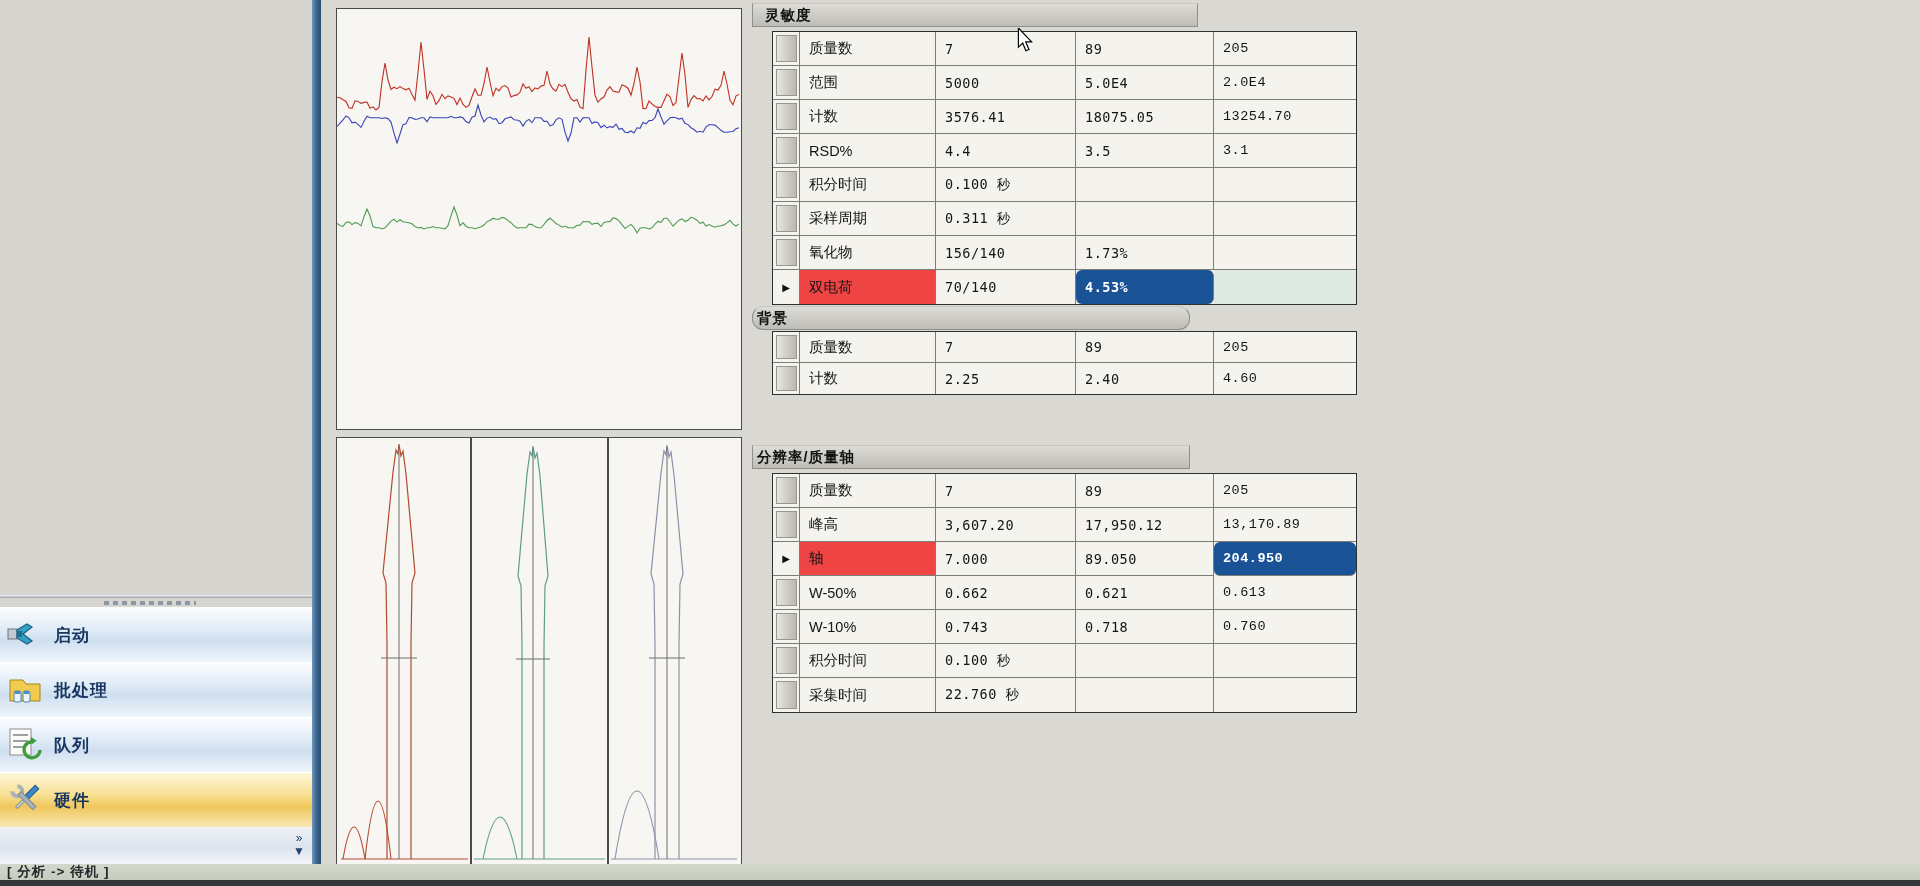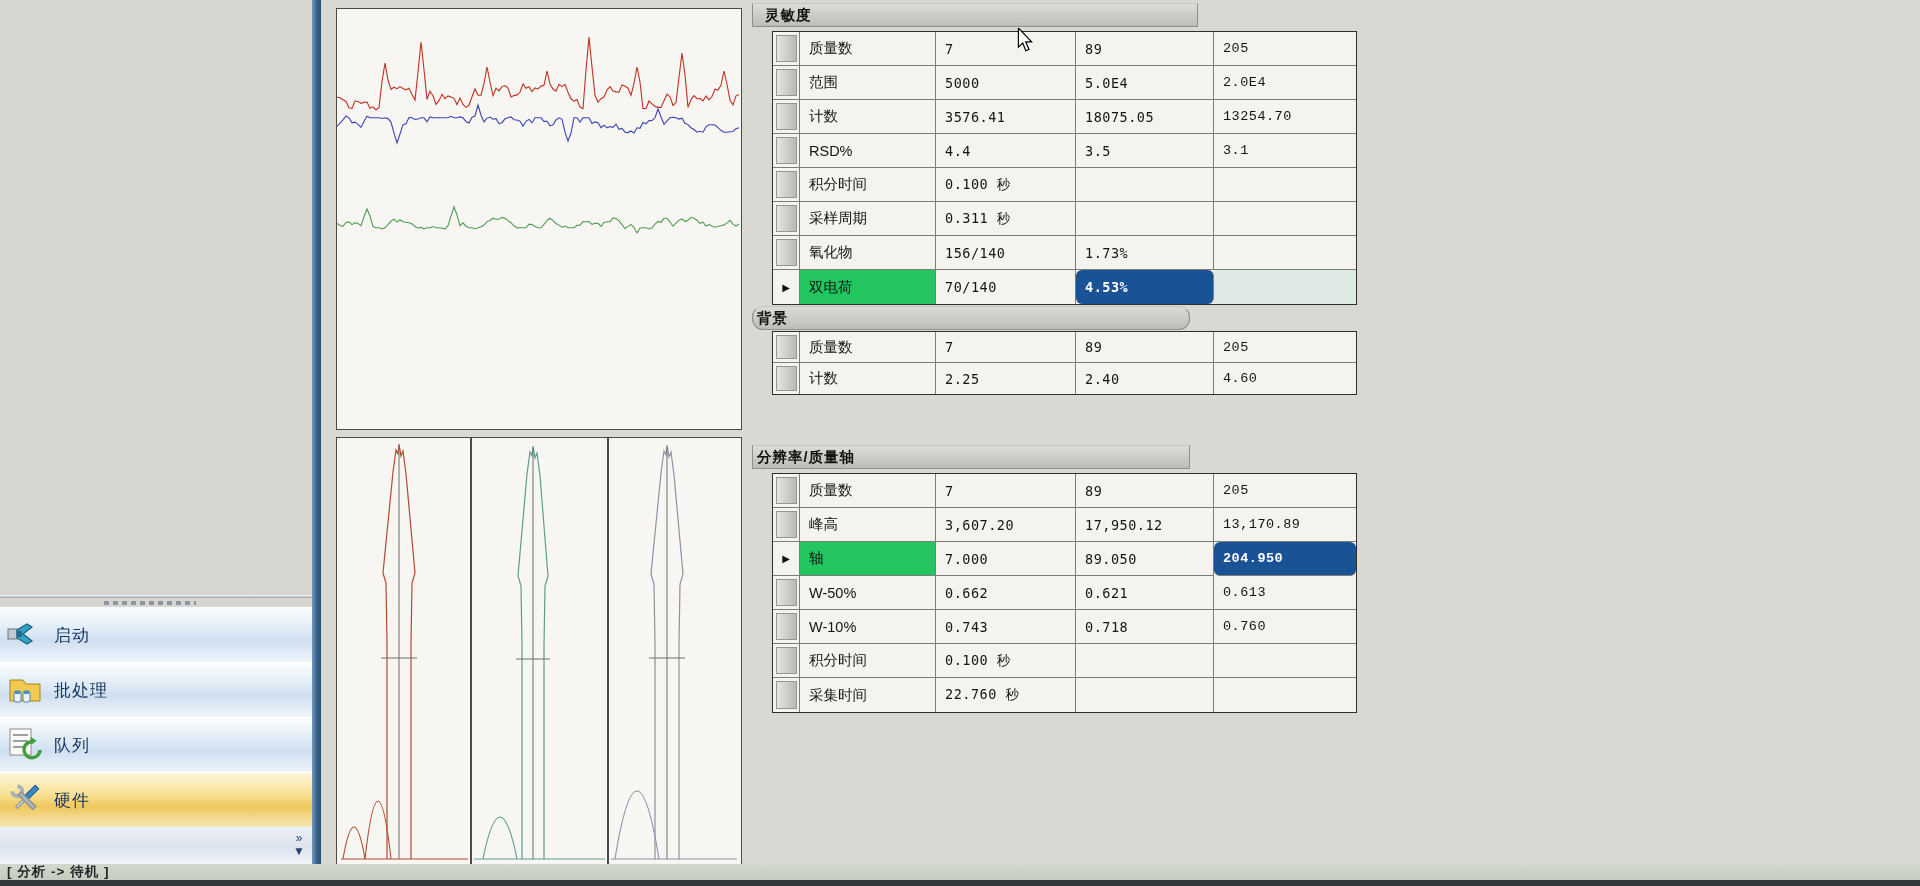--- a/index.html
+++ b/index.html
@@ -11,21 +11,21 @@
     background:linear-gradient(90deg,#7397b8,#35618c 55%,#2a4f74);}
   .panel-top{position:absolute;left:0;width:312px;height:3px;
     background:linear-gradient(180deg,#f8f8f8,#9aa0a8);}
   .grip{position:absolute;height:4px;width:92px;
     background:repeating-linear-gradient(90deg,#8c97a6 0 5px,transparent 5px 9px);}
   .side-btn{position:absolute;left:0;width:312px;height:54px;display:flex;align-items:center;
     background:linear-gradient(180deg,#fbfdff,#dcE9f5 45%,#cfdff0 60%,#eef5fb);
     border-top:1px solid #ffffff;border-bottom:1px solid #b2bdcb;cursor:pointer;}
   .side-btn.selected{background:linear-gradient(180deg,#fdf7da,#f8e194 40%,#efc75c 62%,#f7e7b4);}
   .side-btn .ic{width:38px;height:38px;margin-left:7px;flex:0 0 aupx;}
-  .side-btn .lbl{margin-left:9px;font-size:17px;font-weight:normal;color:#16355f;
+  .side-btn .lbl{margin-left:9px;font-size:17px;font-weight:bold;color:#16355f;
     letter-spacing:1px;}
   #side-strip{position:absolute;left:0;top:827px;width:312px;height:37px;
     background:linear-gradient(180deg,#eef1f7,#dce3ee 55%,#f2f5f9);}
   #chevrons{position:absolute;left:290px;top:832px;width:18px;display:flex;flex-direction:column;
     align-items:center;color:#24456f;font-size:12px;line-height:13px;cursor:pointer;}
   
   .chartbox{position:absolute;background:#f7f6f2;border:1px solid #4a4a46;}
   
   .secbar{position:absolute;width:436px;height:22px;
     background:linear-gradient(180deg,#dddcd7,#bdbcb7);
@@ -35,21 +35,21 @@
   .tbl{position:absolute;display:grid;background:#f4f3ee;border:1px solid #2f2f2b;}
   .cell{border-right:1px solid #7d7d77;border-bottom:1px solid #7d7d77;
     display:flex;align-items:center;padding:0 9px;color:#141414;overflow:hidden;}
   .cell:nth-child(5n){border-right:none;font-family:Liberation Mono, monospace;}
   .cell.lastrow{border-bottom:none;}
   .gut{padding:0;justify-content:center;background:#f4f3ee;}
   .gut .sq{width:19px;height:74%;background:linear-gradient(90deg,#e6e5df,#b9b8b2);
     border:1px solid #98978f;}
   .gut .mark{font-size:10px;color:#111;}
   .lab{font-size:14.5px;}
-  .lab.active{background:#22c55e;}
+  .lab.active{background:#ef4444;}
   .val{font-family:"DejaVu Sans Mono",monospace;font-size:13.5px;letter-spacing:.5px;}
   .val.sel{background:#1a5296;color:#fff;font-weight:bold;border-radius:6px;}
   .val.tint{background:#dfeae4;}
   
   #statusbar{position:absolute;left:0;top:864px;width:1920px;height:16px;
     background:linear-gradient(180deg,#d3d8cd,#c5cbbf);display:flex;align-items:center;font-weight:bold;}
   #statusbar span{font-size:13.5px;color:#23282a;margin-left:7px;letter-spacing:1px;}
   #bottomband{position:absolute;left:0;top:880px;width:1920px;height:6px;background:#33373a;}
   #cursor{position:absolute;left:1014px;top:28px;pointer-events:none;}
 </style>

